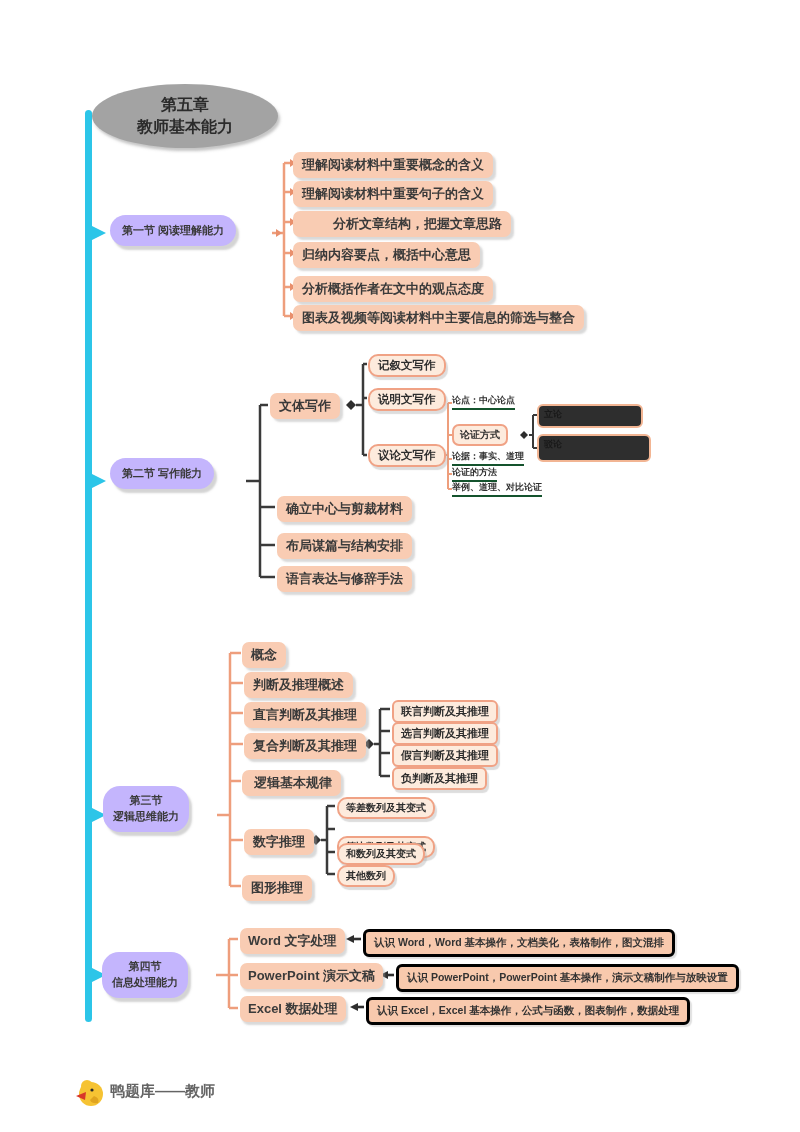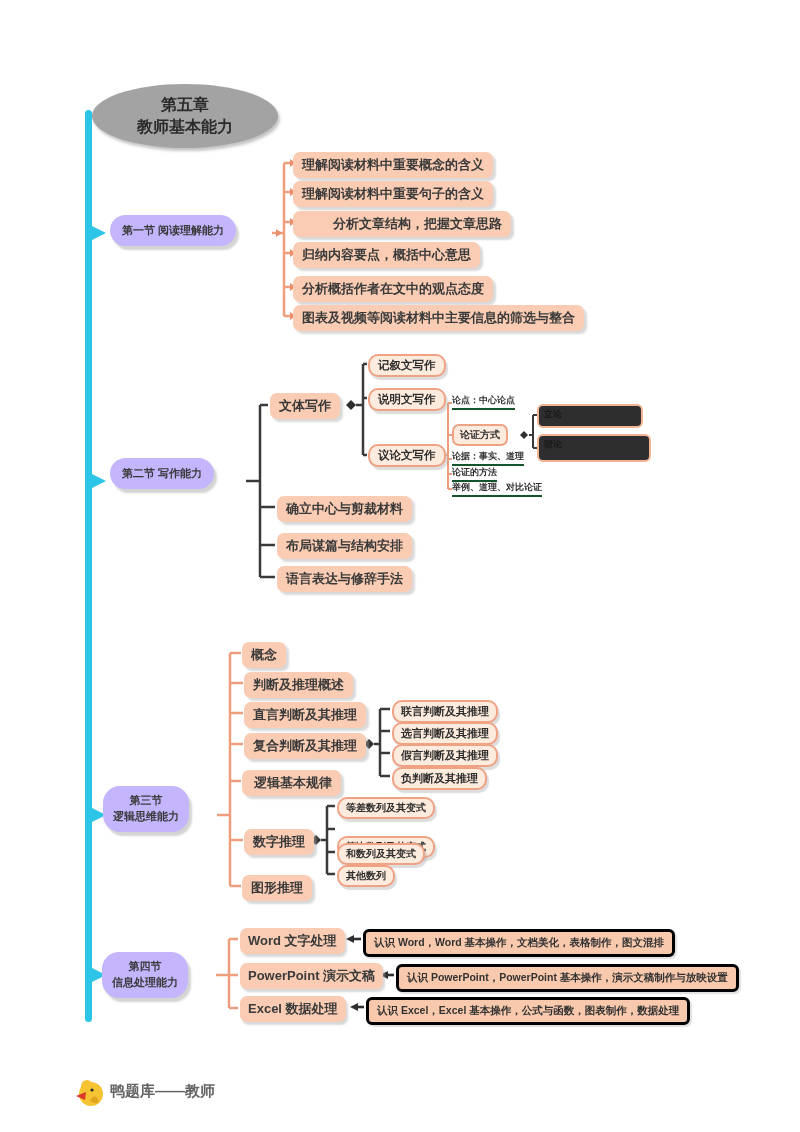--- a/index.html
+++ b/index.html
@@ -16,21 +16,21 @@
   .sec{background:#c4b5fd;border-radius:17px;font-size:11px;font-weight:bold;
        padding:8px 12px;box-shadow:3px 4px 2px rgba(170,170,170,.5);color:#3a3a3a;}
   .sec.two{text-align:center;line-height:1.45;padding:7px 10px;}
   
   .node{background:#f9ccb3;border-radius:7px;font-size:13px;font-weight:bold;
         padding:4px 9px;box-shadow:3px 3px 2px rgba(170,170,170,.45);color:#3a3a3a;}
   
   .pill{background:#fdebdd;border:2px solid #f0a285;border-radius:10px;
         font-weight:bold;color:#2d2d2d;box-shadow:2px 3px 1px rgba(170,170,170,.4);}
   .pill.f12{font-size:11.5px;padding:2px 8px;}
-  .pill.f11{font-size:11px;padding:2px 7px;}
+  .pill.f11{font-size:11px;padding:2px 7px;border-radius:6px;}
   .pill.f10{font-size:10px;padding:2px 7px;}
   
   .tiny{font-size:9px;font-weight:bold;color:#2f2f2f;}
   .tiny.ul{border-bottom:2px solid #14532d;padding-bottom:1px;}
   .tinybox{font-size:10px;font-weight:bold;color:#2d2d2d;background:#fdebdd;
            border:2px solid #f0a285;border-radius:7px;padding:2px 6px;}
   .darkpill{background:#2e2e2e;border:2px solid #f2b593;border-radius:6px;
             color:#191919;font-size:9px;font-weight:bold;overflow:hidden;}
   
   .detail{background:#f8c9ad;border:3px solid #000000;border-radius:6px;

